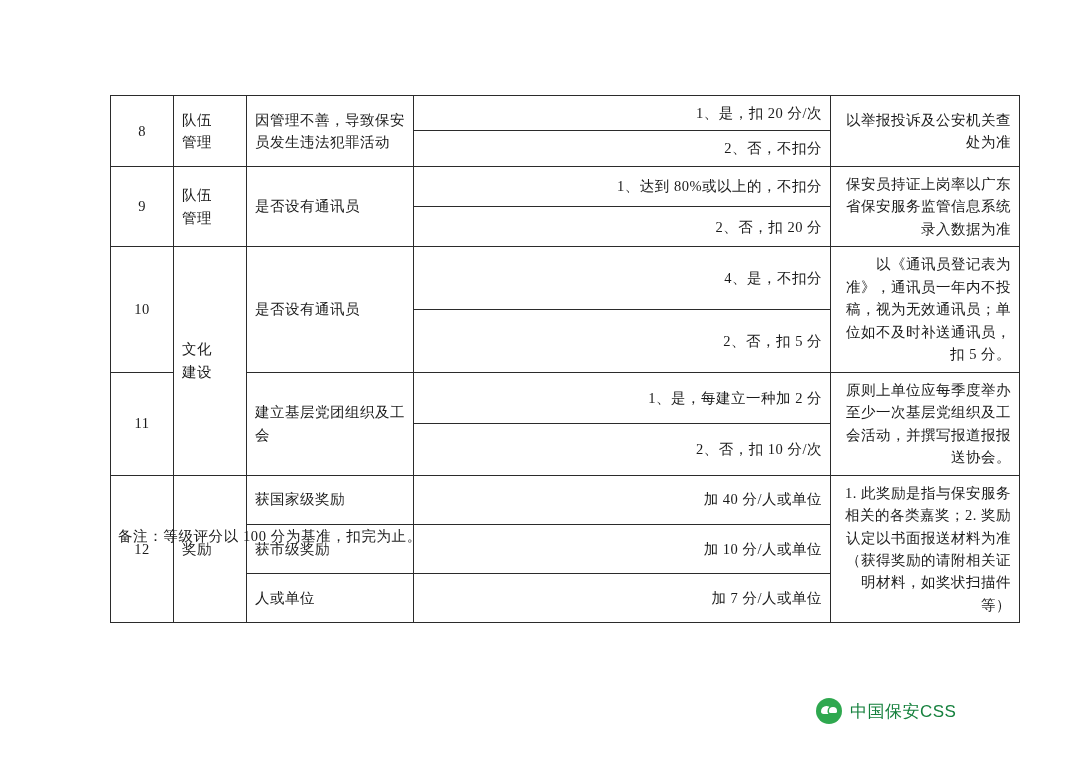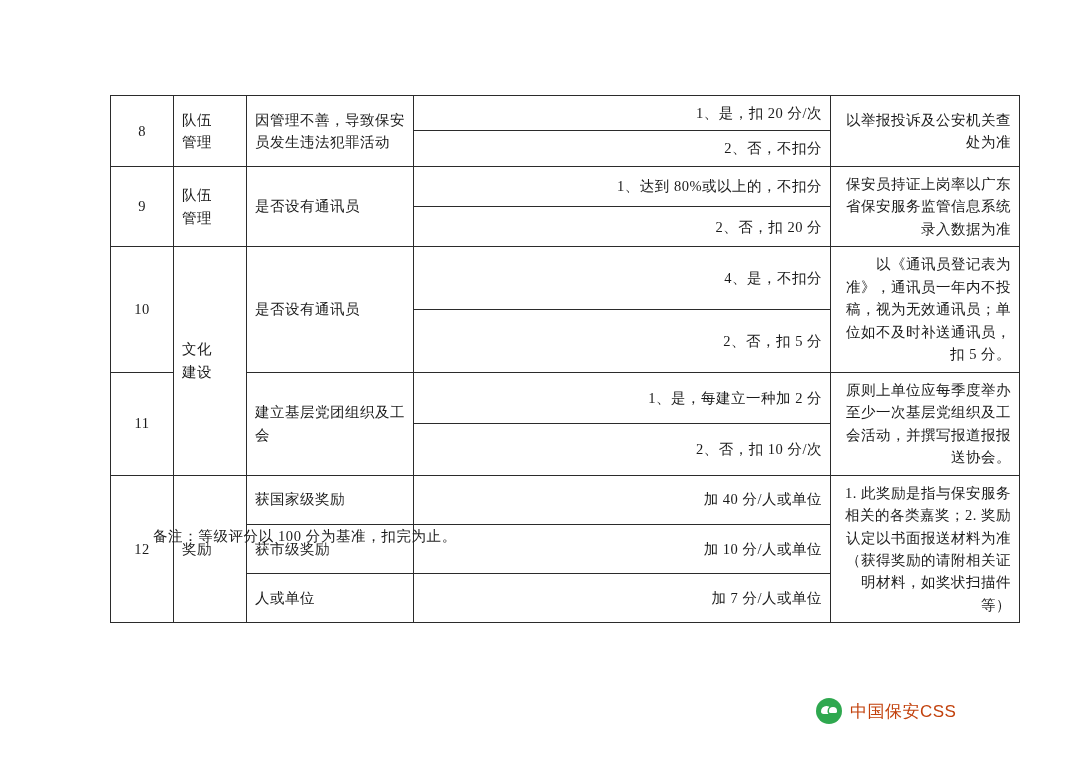--- a/index.html
+++ b/index.html
@@ -64,30 +64,29 @@
   }
   .vcenter-cat {
     font-size: 14.5px;
   }
   .remark {
     position: absolute;
     left: 118px;
     top: 527px;
     font-size: 14.5px;
     letter-spacing: 0.6px;
-    margin-left: 35px;
   }
   .watermark {
     position: absolute;
     left: 816px;
     top: 698px;
     display: flex;
     align-items: center;
     gap: 8px;
-    color: #c2410c;
+    color: #15803d;
     font-family: "Liberation Sans", sans-serif;
     font-size: 17px;
     letter-spacing: 0.5px;
   }
   .wm-logo {
     width: 26px;
     height: 26px;
     border-radius: 50%;
     background: #2fa84f;
     position: relative;

